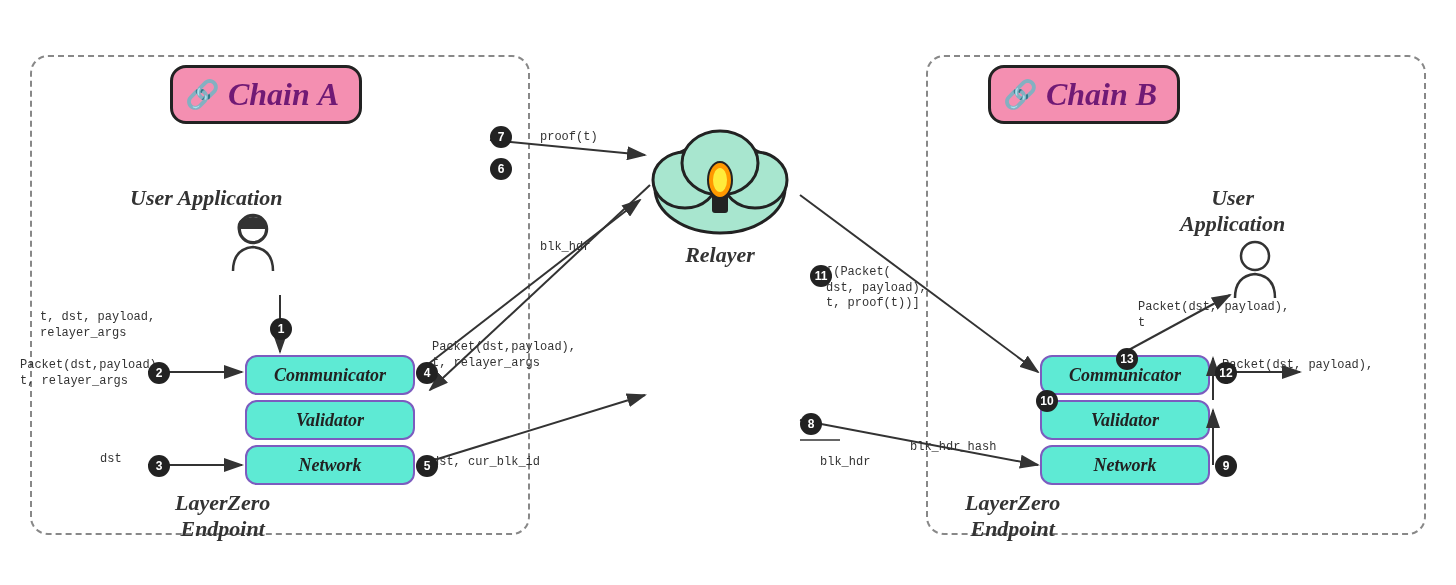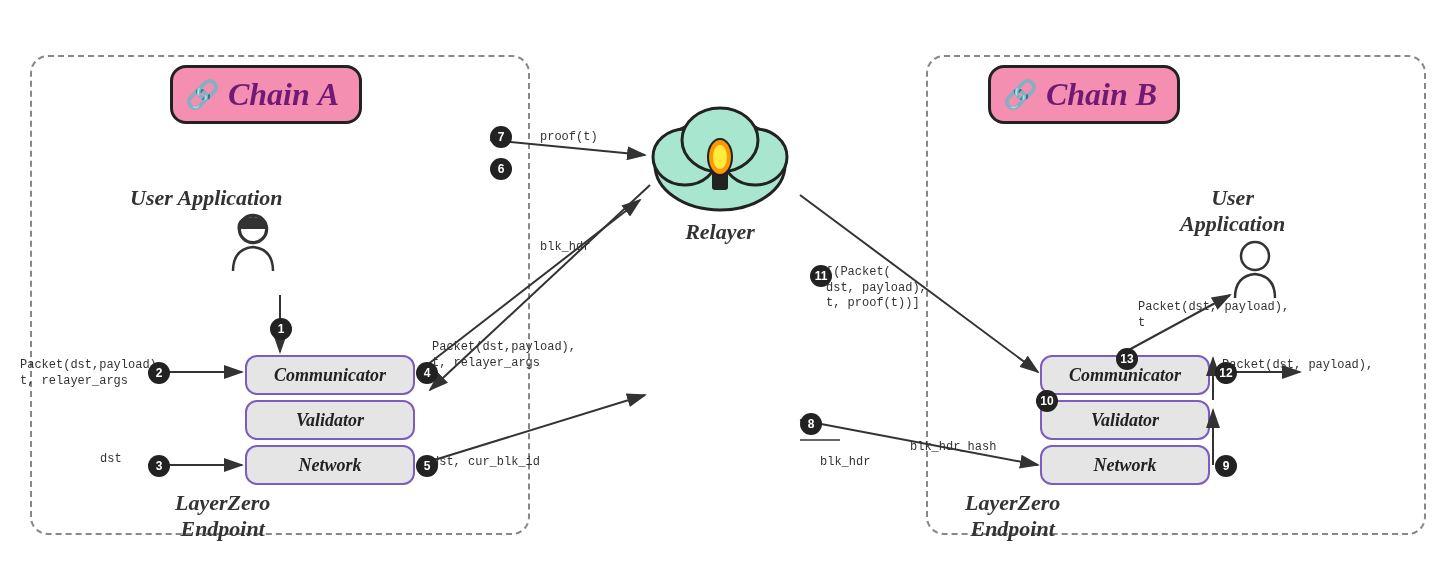--- a/index.html
+++ b/index.html
@@ -94,21 +94,21 @@
       font-style: italic;
       font-weight: bold;
       color: #333;
       text-align: center;
       font-family: Georgia, serif;
       line-height: 1.2;
     }
     
     .proto-box {
       position: absolute;
-      background: #e5e5e5;
+      background: #5eead4;
       border: 2px solid #7c5cbf;
       border-radius: 12px;
       display: flex;
       align-items: center;
       justify-content: center;
       font-size: 18px;
       font-style: italic;
       font-weight: bold;
       color: #222;
       font-family: Georgia, serif;
@@ -225,21 +225,21 @@
   <div class="proto-box" style="left:1040px; top:400px; width:170px; height:40px;">
     <span>Validator</span>
   </div>
 
   <div class="proto-box" style="left:1040px; top:445px; width:170px; height:40px;">
     <span>Network</span>
   </div>
 
   <div class="lz-label" style="left:965px; top:490px;">LayerZero<br>Endpoint</div>
 
-  <div class="cloud-container" style="left:640px; top:85px;">
+  <div class="cloud-container" style="left:640px; top:108px;">
     <svg width="160" height="130" viewBox="0 0 160 130">
 
       <ellipse cx="80" cy="80" rx="65" ry="45" fill="#a8e6cf" stroke="#222" stroke-width="3"></ellipse>
       <ellipse cx="45" cy="72" rx="32" ry="28" fill="#a8e6cf" stroke="#222" stroke-width="3"></ellipse>
       <ellipse cx="115" cy="72" rx="32" ry="28" fill="#a8e6cf" stroke="#222" stroke-width="3"></ellipse>
       <ellipse cx="80" cy="55" rx="38" ry="32" fill="#a8e6cf" stroke="#222" stroke-width="3"></ellipse>
 
       <rect x="72" y="75" width="16" height="30" rx="3" fill="#222"></rect>
       <ellipse cx="80" cy="72" rx="12" ry="18" fill="#ff9800" stroke="#222" stroke-width="2"></ellipse>
       <ellipse cx="80" cy="72" rx="7" ry="12" fill="#ffeb3b"></ellipse>
@@ -291,20 +291,21 @@
   <div class="step-circle" style="left:416px; top:455px;">5</div>
   <div class="step-circle" style="left:490px; top:158px;">6</div>
   <div class="step-circle" style="left:490px; top:126px;">7</div>
   <div class="step-circle" style="left:800px; top:413px;">8</div>
   <div class="step-circle" style="left:1215px; top:455px;">9</div>
   <div class="step-circle" style="left:1036px; top:390px;text-align:center;">10</div>
   <div class="step-circle" style="left:810px; top:265px;">11</div>
   <div class="step-circle" style="left:1215px; top:362px;">12</div>
   <div class="step-circle" style="left:1116px; top:348px;">13</div>
 
+  <div class="arrow-label" style="left:40px; top:310px;">t, dst, payload,<br>relayer_args</div>
   <div class="arrow-label" style="left:20px; top:358px;">Packet(dst,payload),<br>t, relayer_args</div>
   <div class="arrow-label" style="left:100px; top:452px;">dst</div>
   <div class="arrow-label" style="left:432px; top:340px;">Packet(dst,payload),<br>t, relayer_args</div>
   <div class="arrow-label" style="left:432px; top:455px;">dst, cur_blk_id</div>
   <div class="arrow-label" style="left:540px; top:240px;">blk_hdr</div>
   <div class="arrow-label" style="left:540px; top:130px;">proof(t)</div>
   <div class="arrow-label" style="left:820px; top:455px;">blk_hdr</div>
   <div class="arrow-label" style="left:910px; top:440px;">blk_hdr_hash</div>
   <div class="arrow-label" style="left:826px; top:265px;">[(Packet(<br>  dst, payload),<br>  t, proof(t))]</div>
   <div class="arrow-label" style="left:1222px; top:358px;">Packet(dst, payload),<br>t</div>

